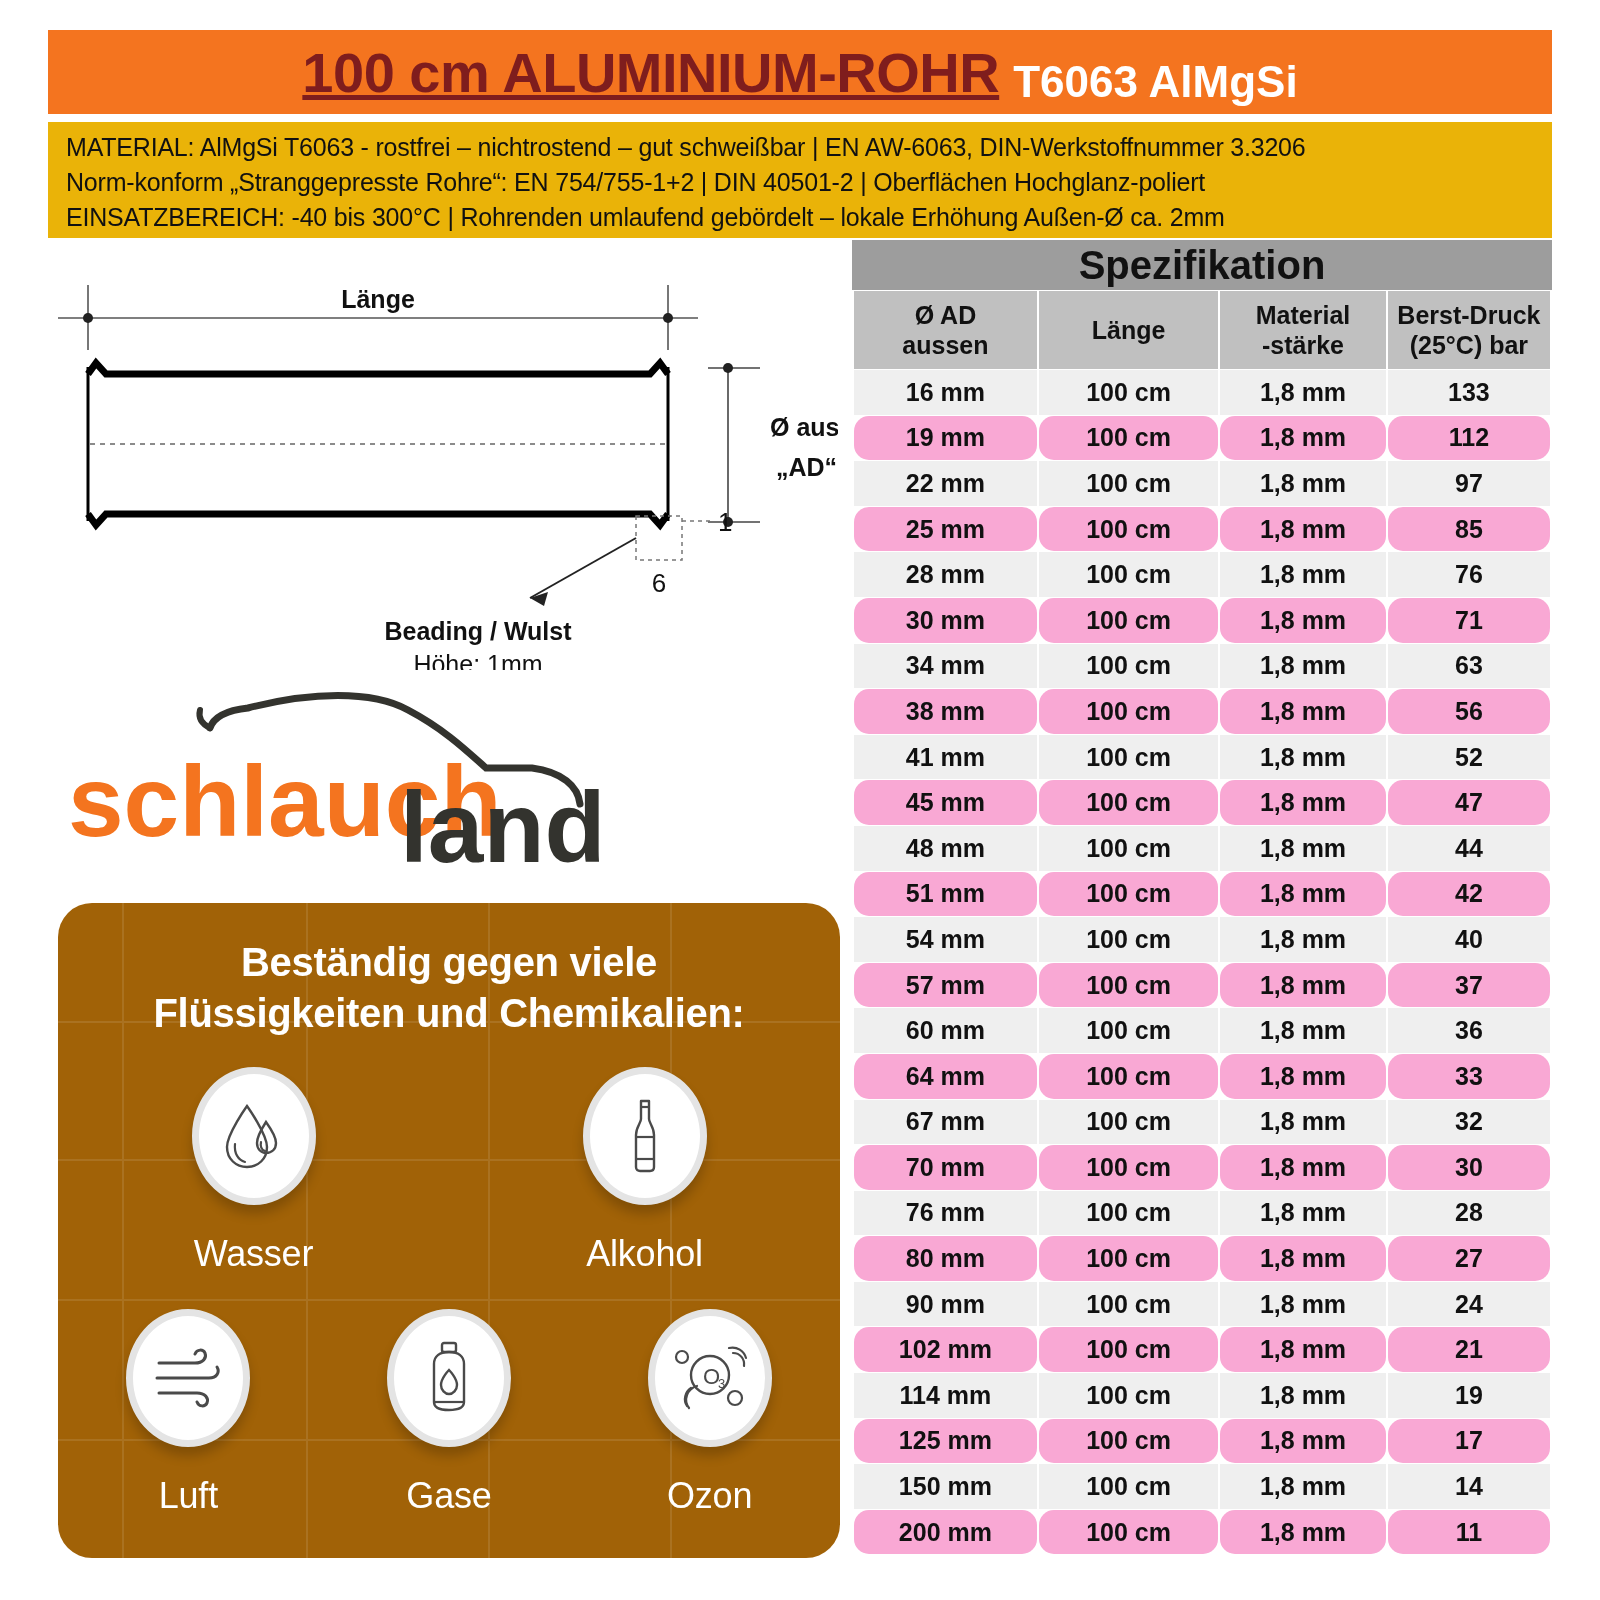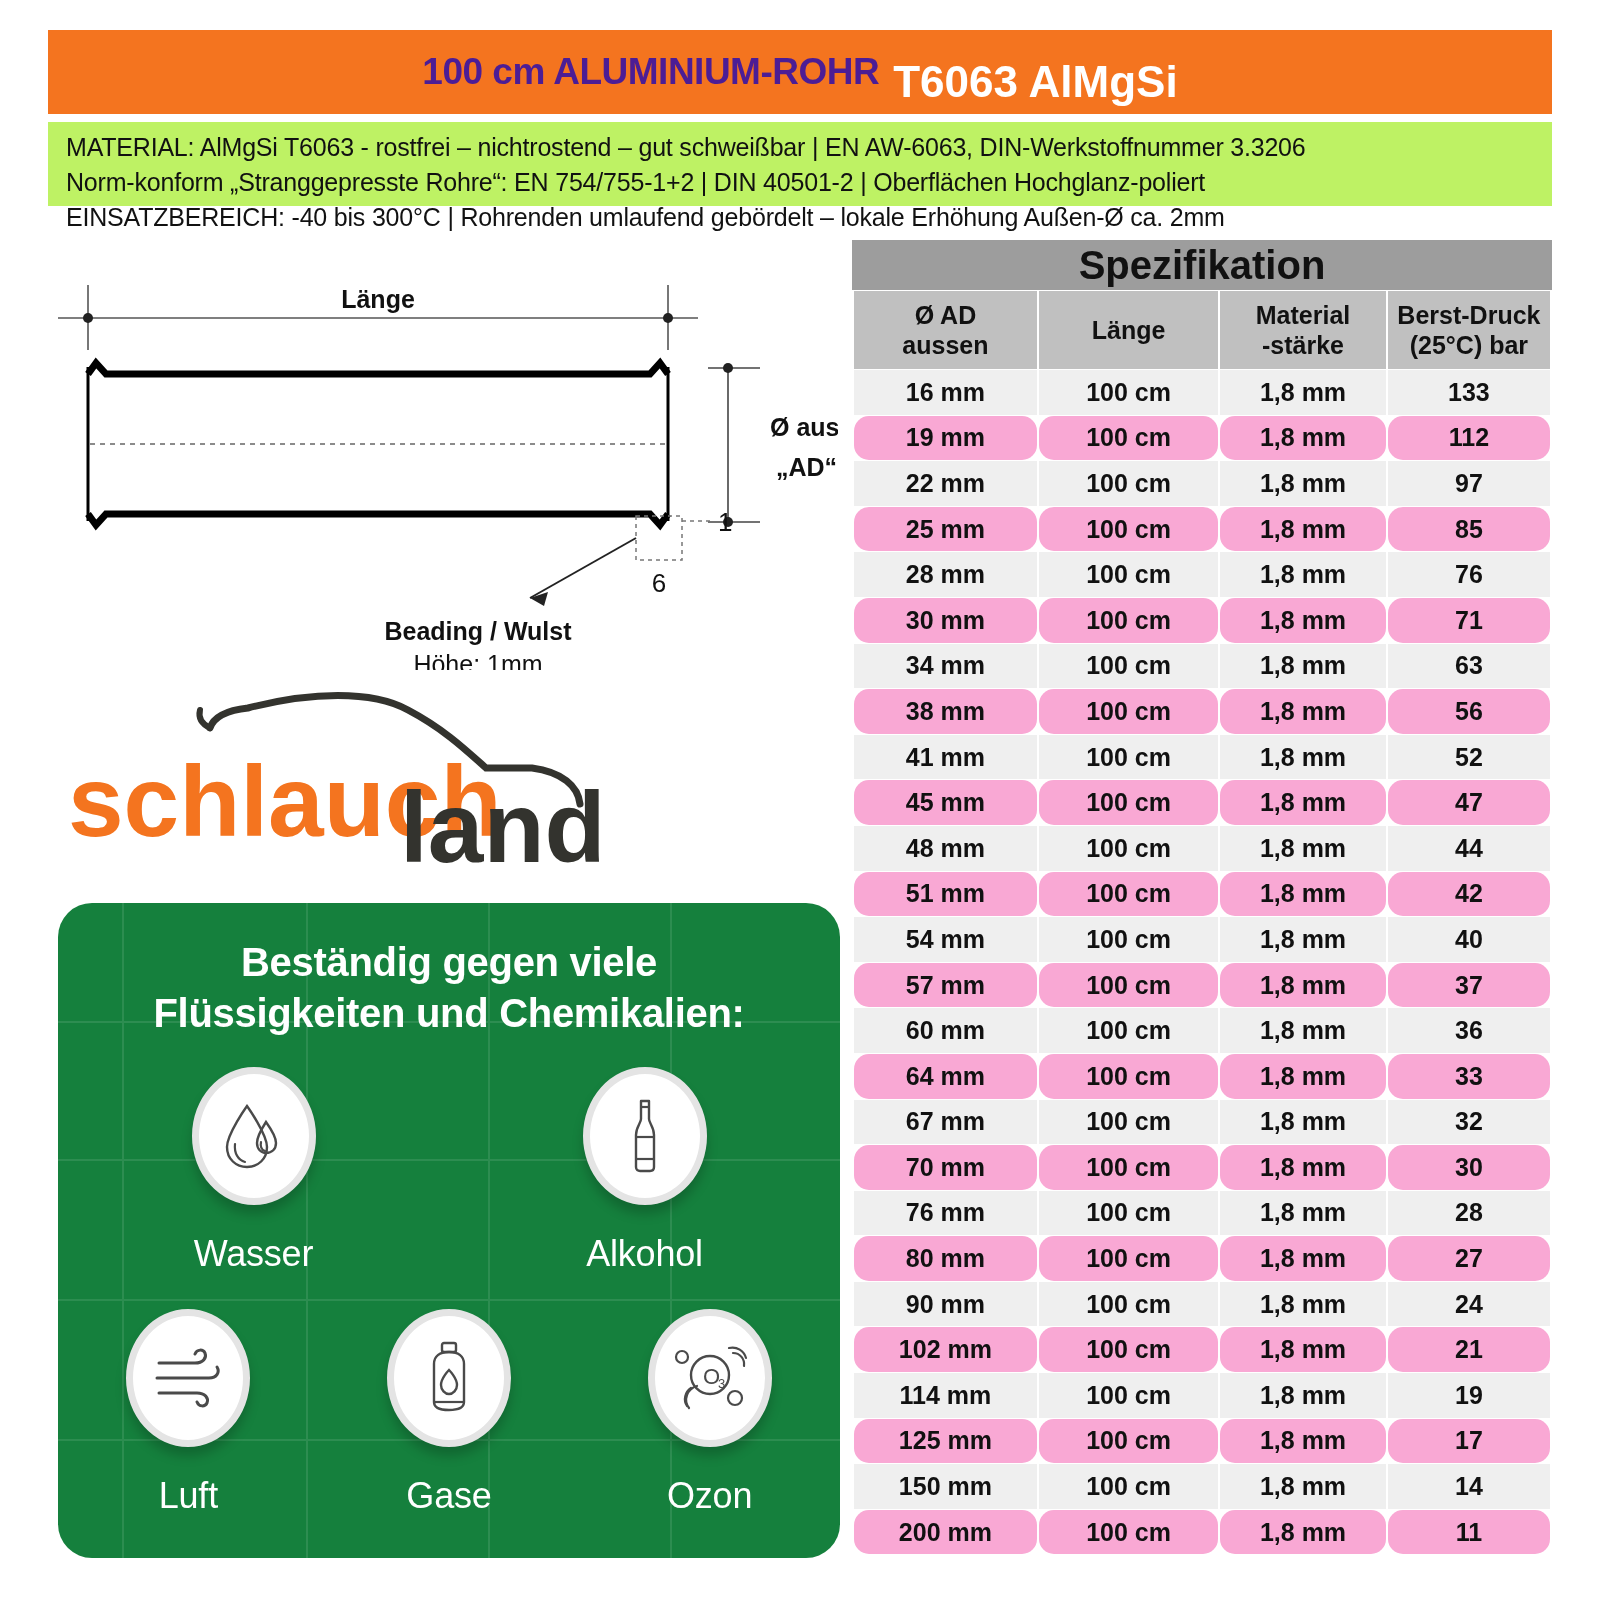--- a/index.html
+++ b/index.html
@@ -12,53 +12,53 @@
   .page { position: relative; width: 1600px; height: 1600px; }
 
   
   .title-bar {
     position: absolute; left: 48px; top: 30px;
     width: 1504px; height: 84px;
     background: #F4741F;
     display: flex; align-items: center; justify-content: center;
   }
   .title-main {
-    color: #4c1d95; font-size: 37px; font-weight: bold;
-    letter-spacing: -0.5px; white-space: nowrap;
+    color: #7f1d1d; font-size: 56px; font-weight: bold;
+    letter-spacing: -0.5px; white-space: nowrap; text-decoration: underline;
   }
   .title-sub {
     color: #ffffff; font-size: 44px; font-weight: bold;
     margin-left: 14px; white-space: nowrap; margin-top: 20px;
   }
 
   
   .desc-band {
     position: absolute; left: 48px; top: 122px;
-    width: 1504px; height: 84px;
-    background: #bef264;
+    width: 1504px; height: 116px;
+    background: #eab308;
     padding: 8px 0 0 18px;
   }
   .desc-line {
     font-size: 25px; color: #111111; line-height: 35px;
     white-space: nowrap; letter-spacing: -0.2px;
   }
 
   
   .drawing { position: absolute; left: 48px; top: 250px; width: 790px; height: 420px; }
   .drawing svg { display: block; }
 
   
   .logo { position: absolute; left: 62px; top: 676px; width: 620px; height: 200px; }
   .logo svg { display: block; }
 
   
   .chem-panel {
     position: absolute; left: 58px; top: 903px;
     width: 782px; height: 655px;
-    background: #15803d;
+    background: #a16207;
     border-radius: 34px;
     overflow: hidden;
   }
   .chem-grid-lines {
     position: absolute; inset: 0; pointer-events: none; opacity: 0.10;
   }
   .chem-grid-lines .v { position: absolute; top: 0; bottom: 0; width: 2px; background: #ffffff; }
   .chem-grid-lines .h { position: absolute; left: 0; right: 0; height: 2px; background: #ffffff; }
 
   .chem-title {

